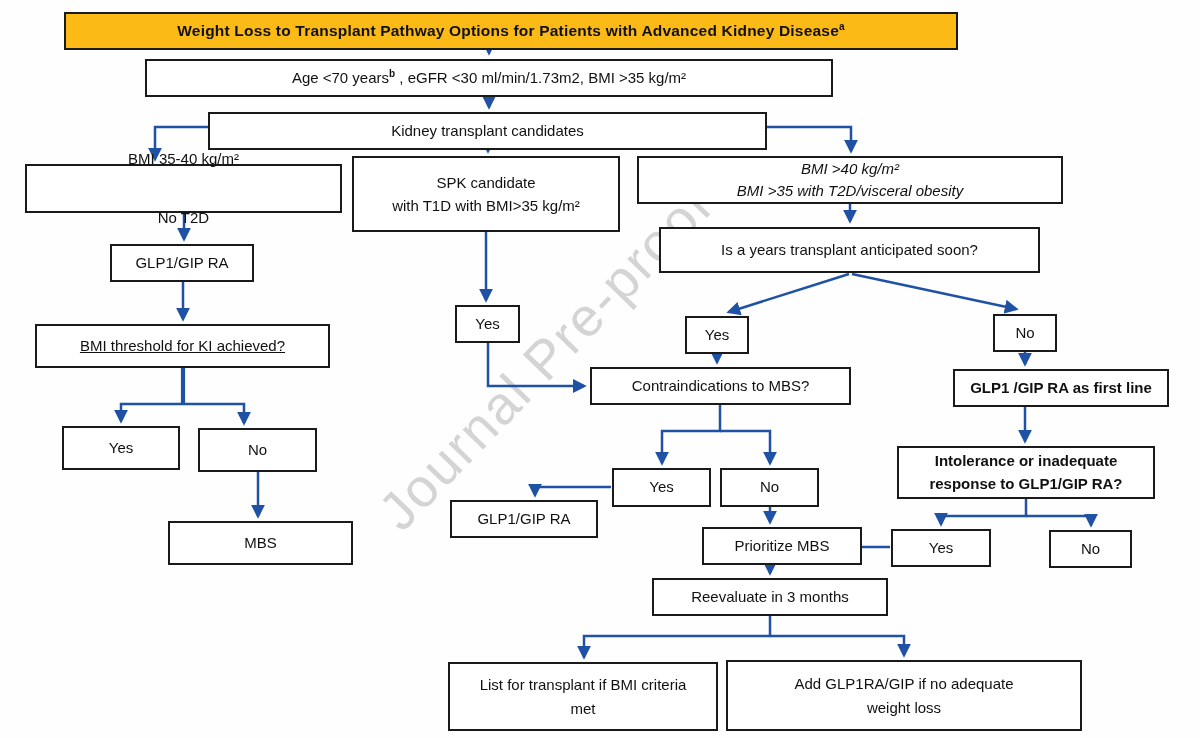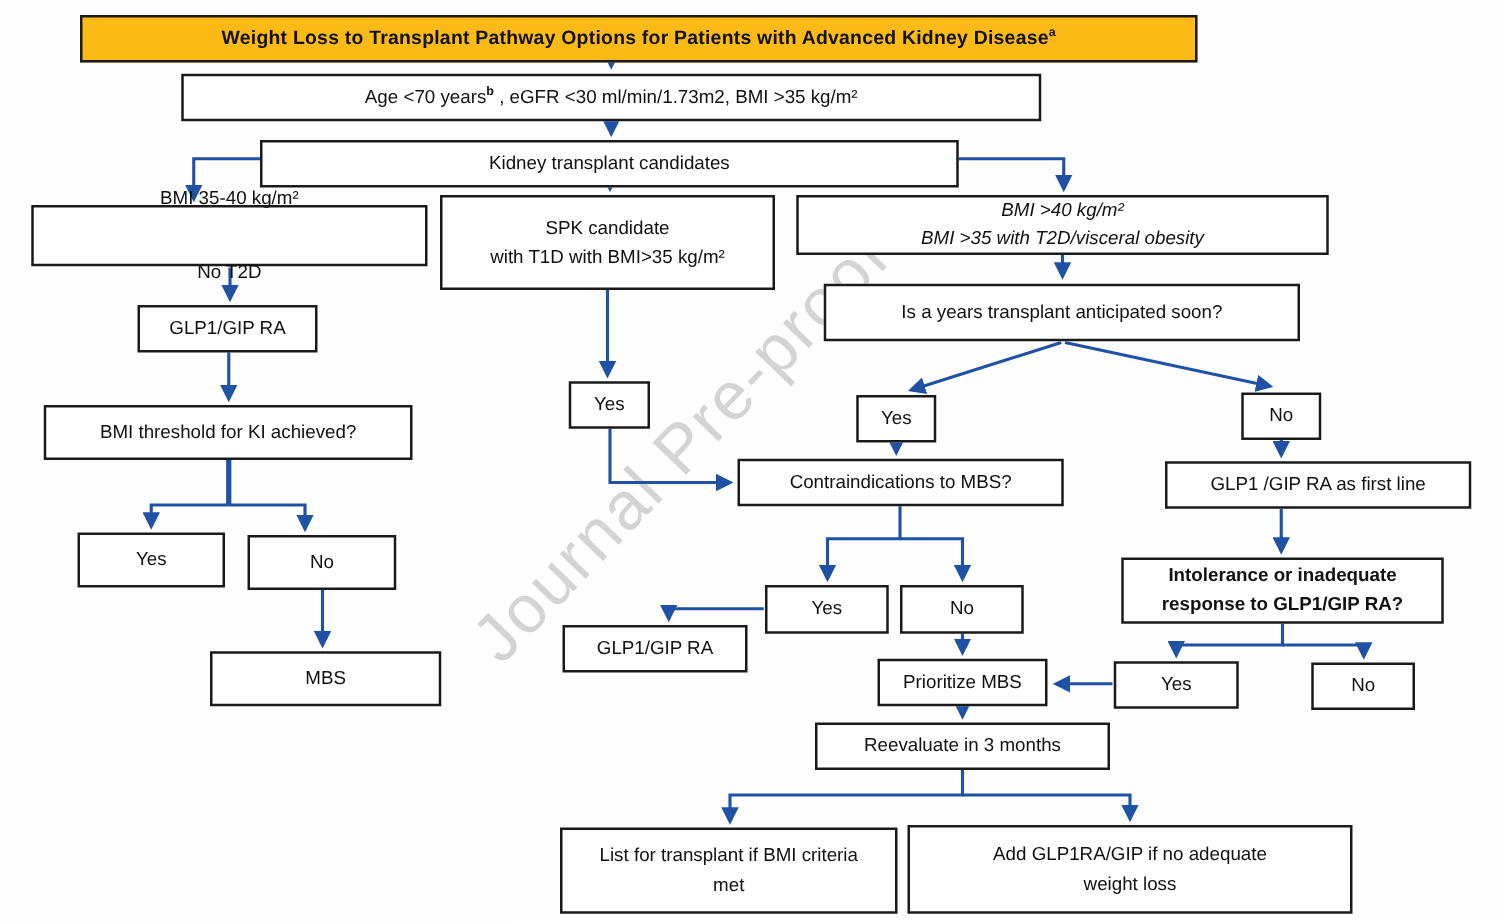--- a/index.html
+++ b/index.html
@@ -89,21 +89,21 @@
 
   <div class="node" style="left:25px;top:164px;width:317px;height:49px;gap:36px;">
     <div>BMI 35-40 kg/m²</div>
     <div>No T2D</div>
   </div>
 
   <div class="node" style="left:110px;top:244px;width:144px;height:30px;">
     <span>GLP1/GIP RA</span>
   </div>
 
-  <div class="node" style="left:35px;top:324px;width:295px;height:44px;">
+  <div class="node" style="left:35px;top:324px;width:295px;height:44px;text-decoration:underline;">
     <span>BMI threshold for KI achieved?</span>
   </div>
 
   <div class="node" style="left:62px;top:426px;width:118px;height:44px;">
     <span>Yes</span>
   </div>
 
   <div class="node" style="left:198px;top:428px;width:119px;height:44px;">
     <span>No</span>
   </div>
@@ -135,42 +135,42 @@
   </div>
 
   <div class="node" style="left:993px;top:314px;width:64px;height:32px;">
     <span>No</span>
   </div>
 
   <div class="node" style="left:590px;top:367px;width:261px;height:36px;">
     <span>Contraindications to MBS?</span>
   </div>
 
-  <div class="node" style="left:932px;top:369px;width:245px;height:38px;">
+  <div class="node" style="left:953px;top:369px;width:216px;height:38px;font-weight:bold;">
     <span>GLP1 /GIP RA as first line</span>
   </div>
 
   <div class="node" style="left:897px;top:446px;width:258px;height:53px;font-weight:bold;">
     <div>Intolerance or inadequate</div>
     <div>response to GLP1/GIP RA?</div>
   </div>
 
   <div class="node" style="left:612px;top:468px;width:99px;height:39px;">
     <span>Yes</span>
   </div>
 
   <div class="node" style="left:720px;top:468px;width:99px;height:39px;">
     <span>No</span>
   </div>
 
   <div class="node" style="left:450px;top:500px;width:148px;height:33px;">
     <span>GLP1/GIP RA</span>
   </div>
 
-  <div class="node" style="left:702px;top:527px;width:136px;height:36px;">
+  <div class="node" style="left:702px;top:527px;width:160px;height:36px;">
     <span>Prioritize MBS</span>
   </div>
 
   <div class="node" style="left:891px;top:529px;width:100px;height:35px;">
     <span>Yes</span>
   </div>
 
   <div class="node" style="left:1049px;top:530px;width:83px;height:33px;">
     <span>No</span>
   </div>

